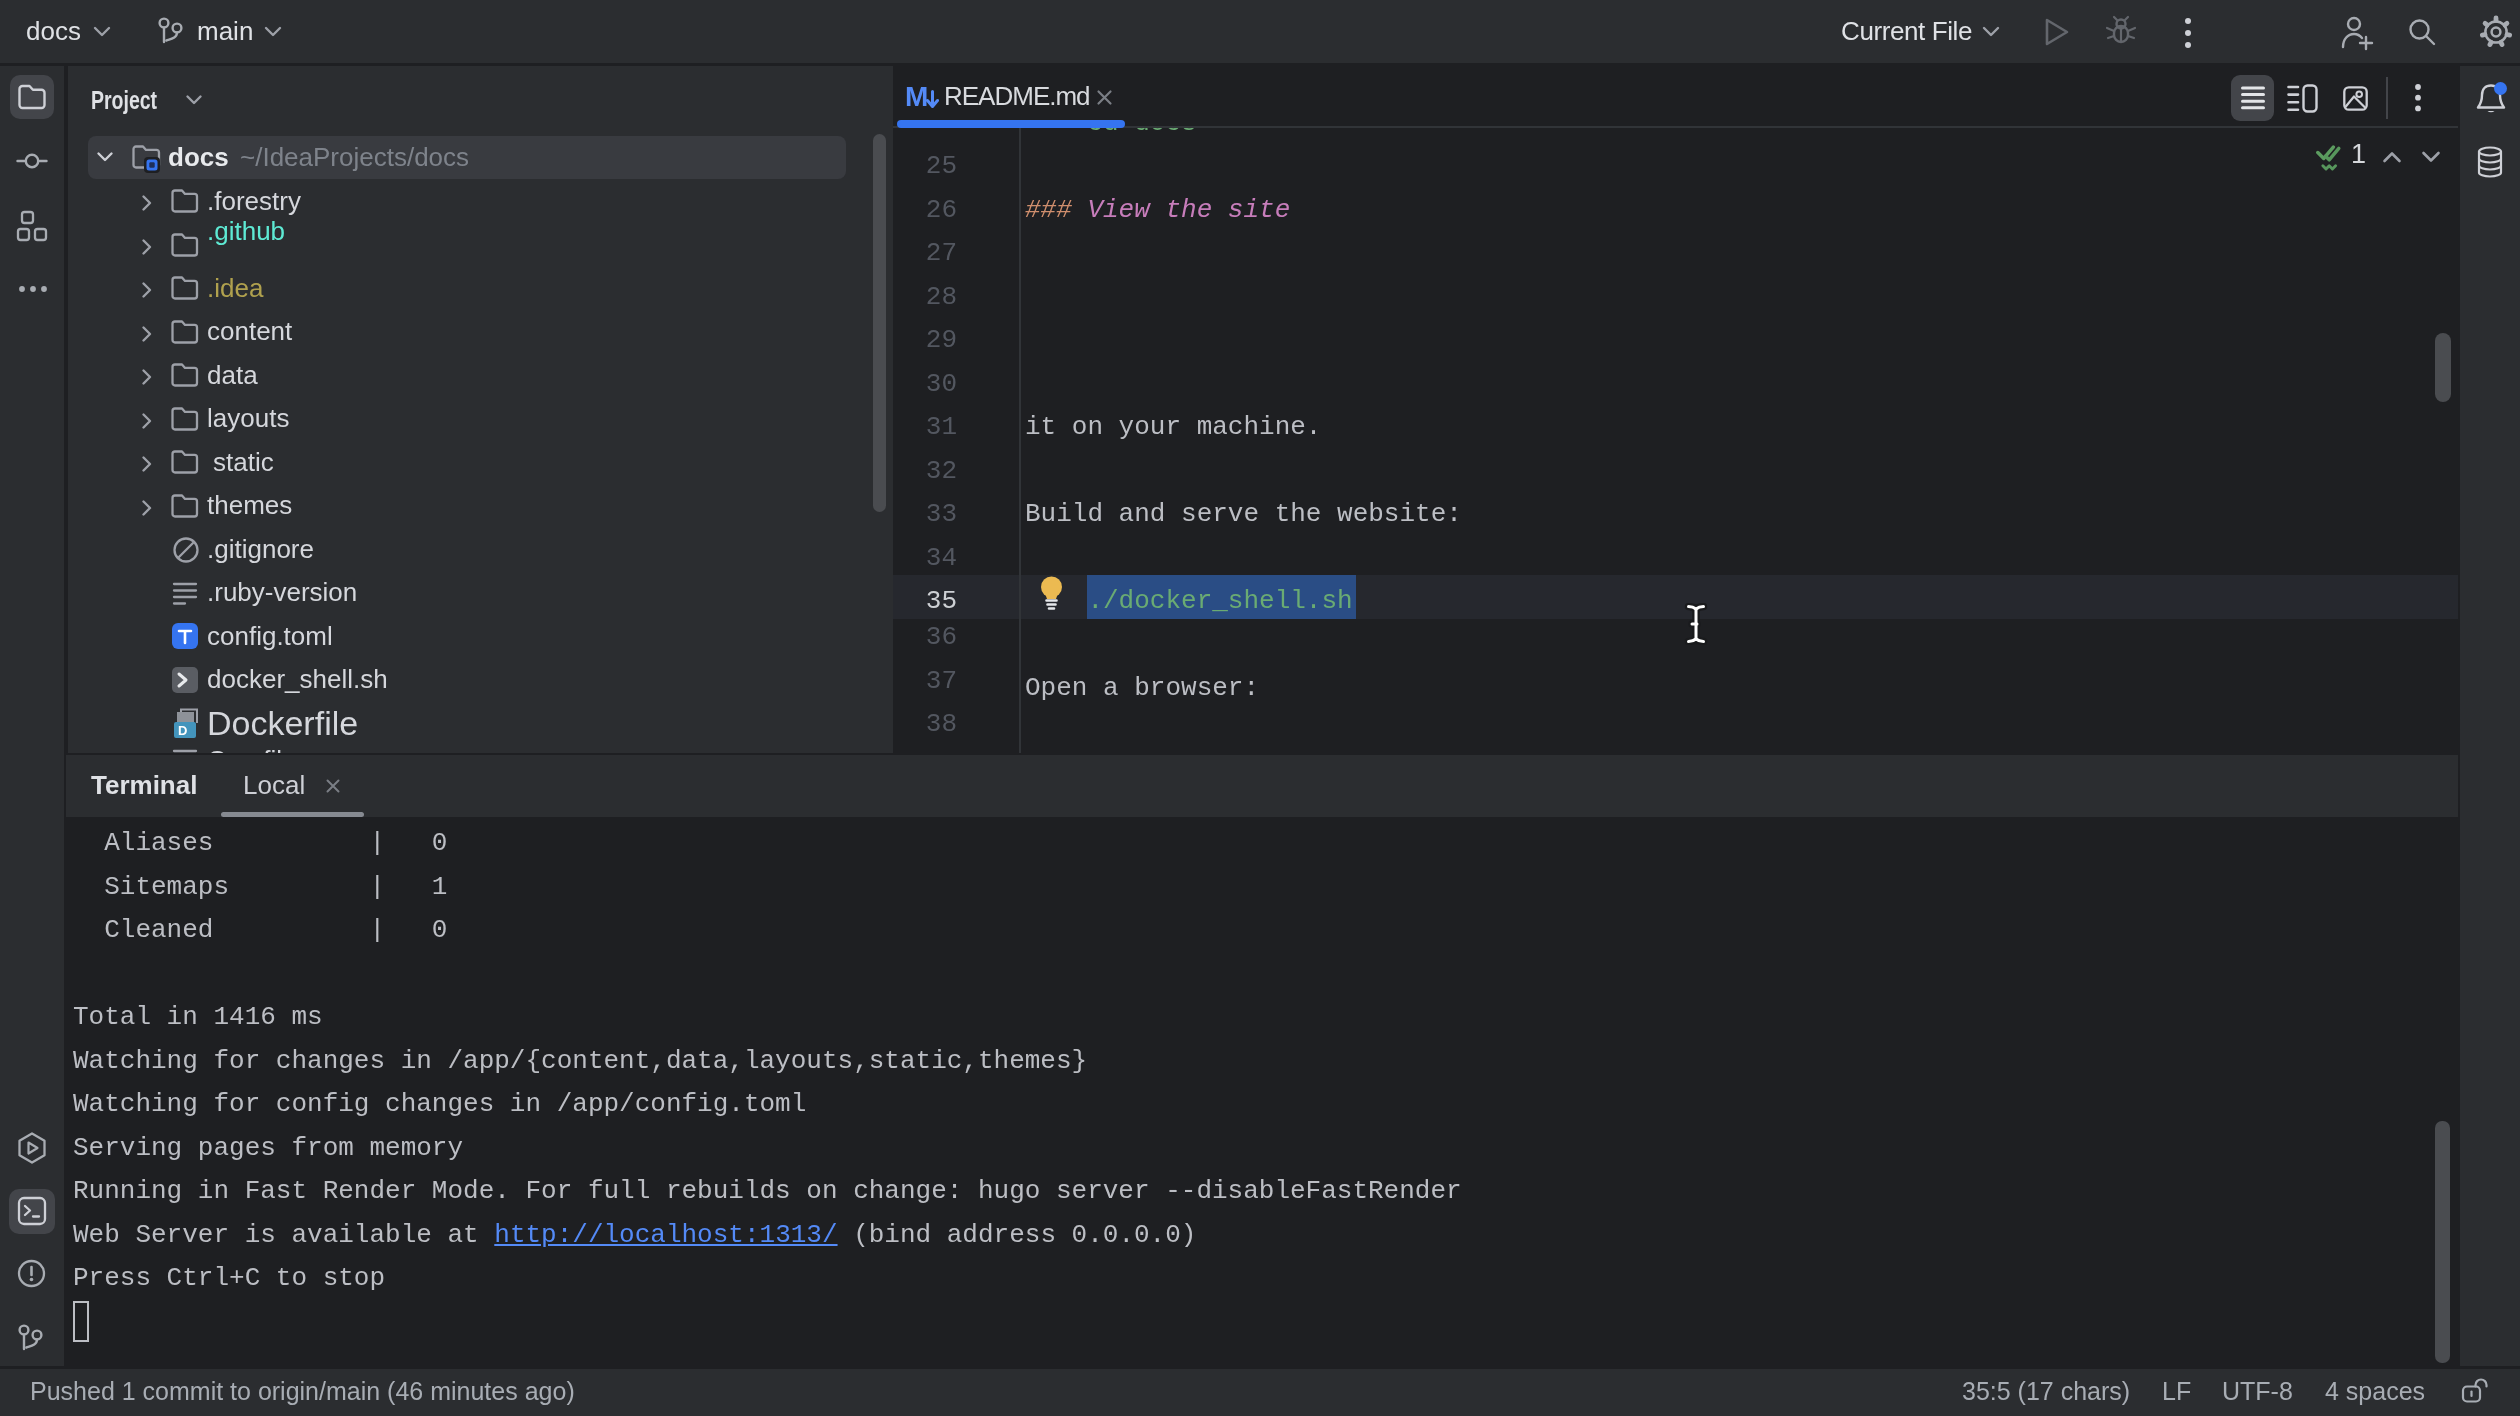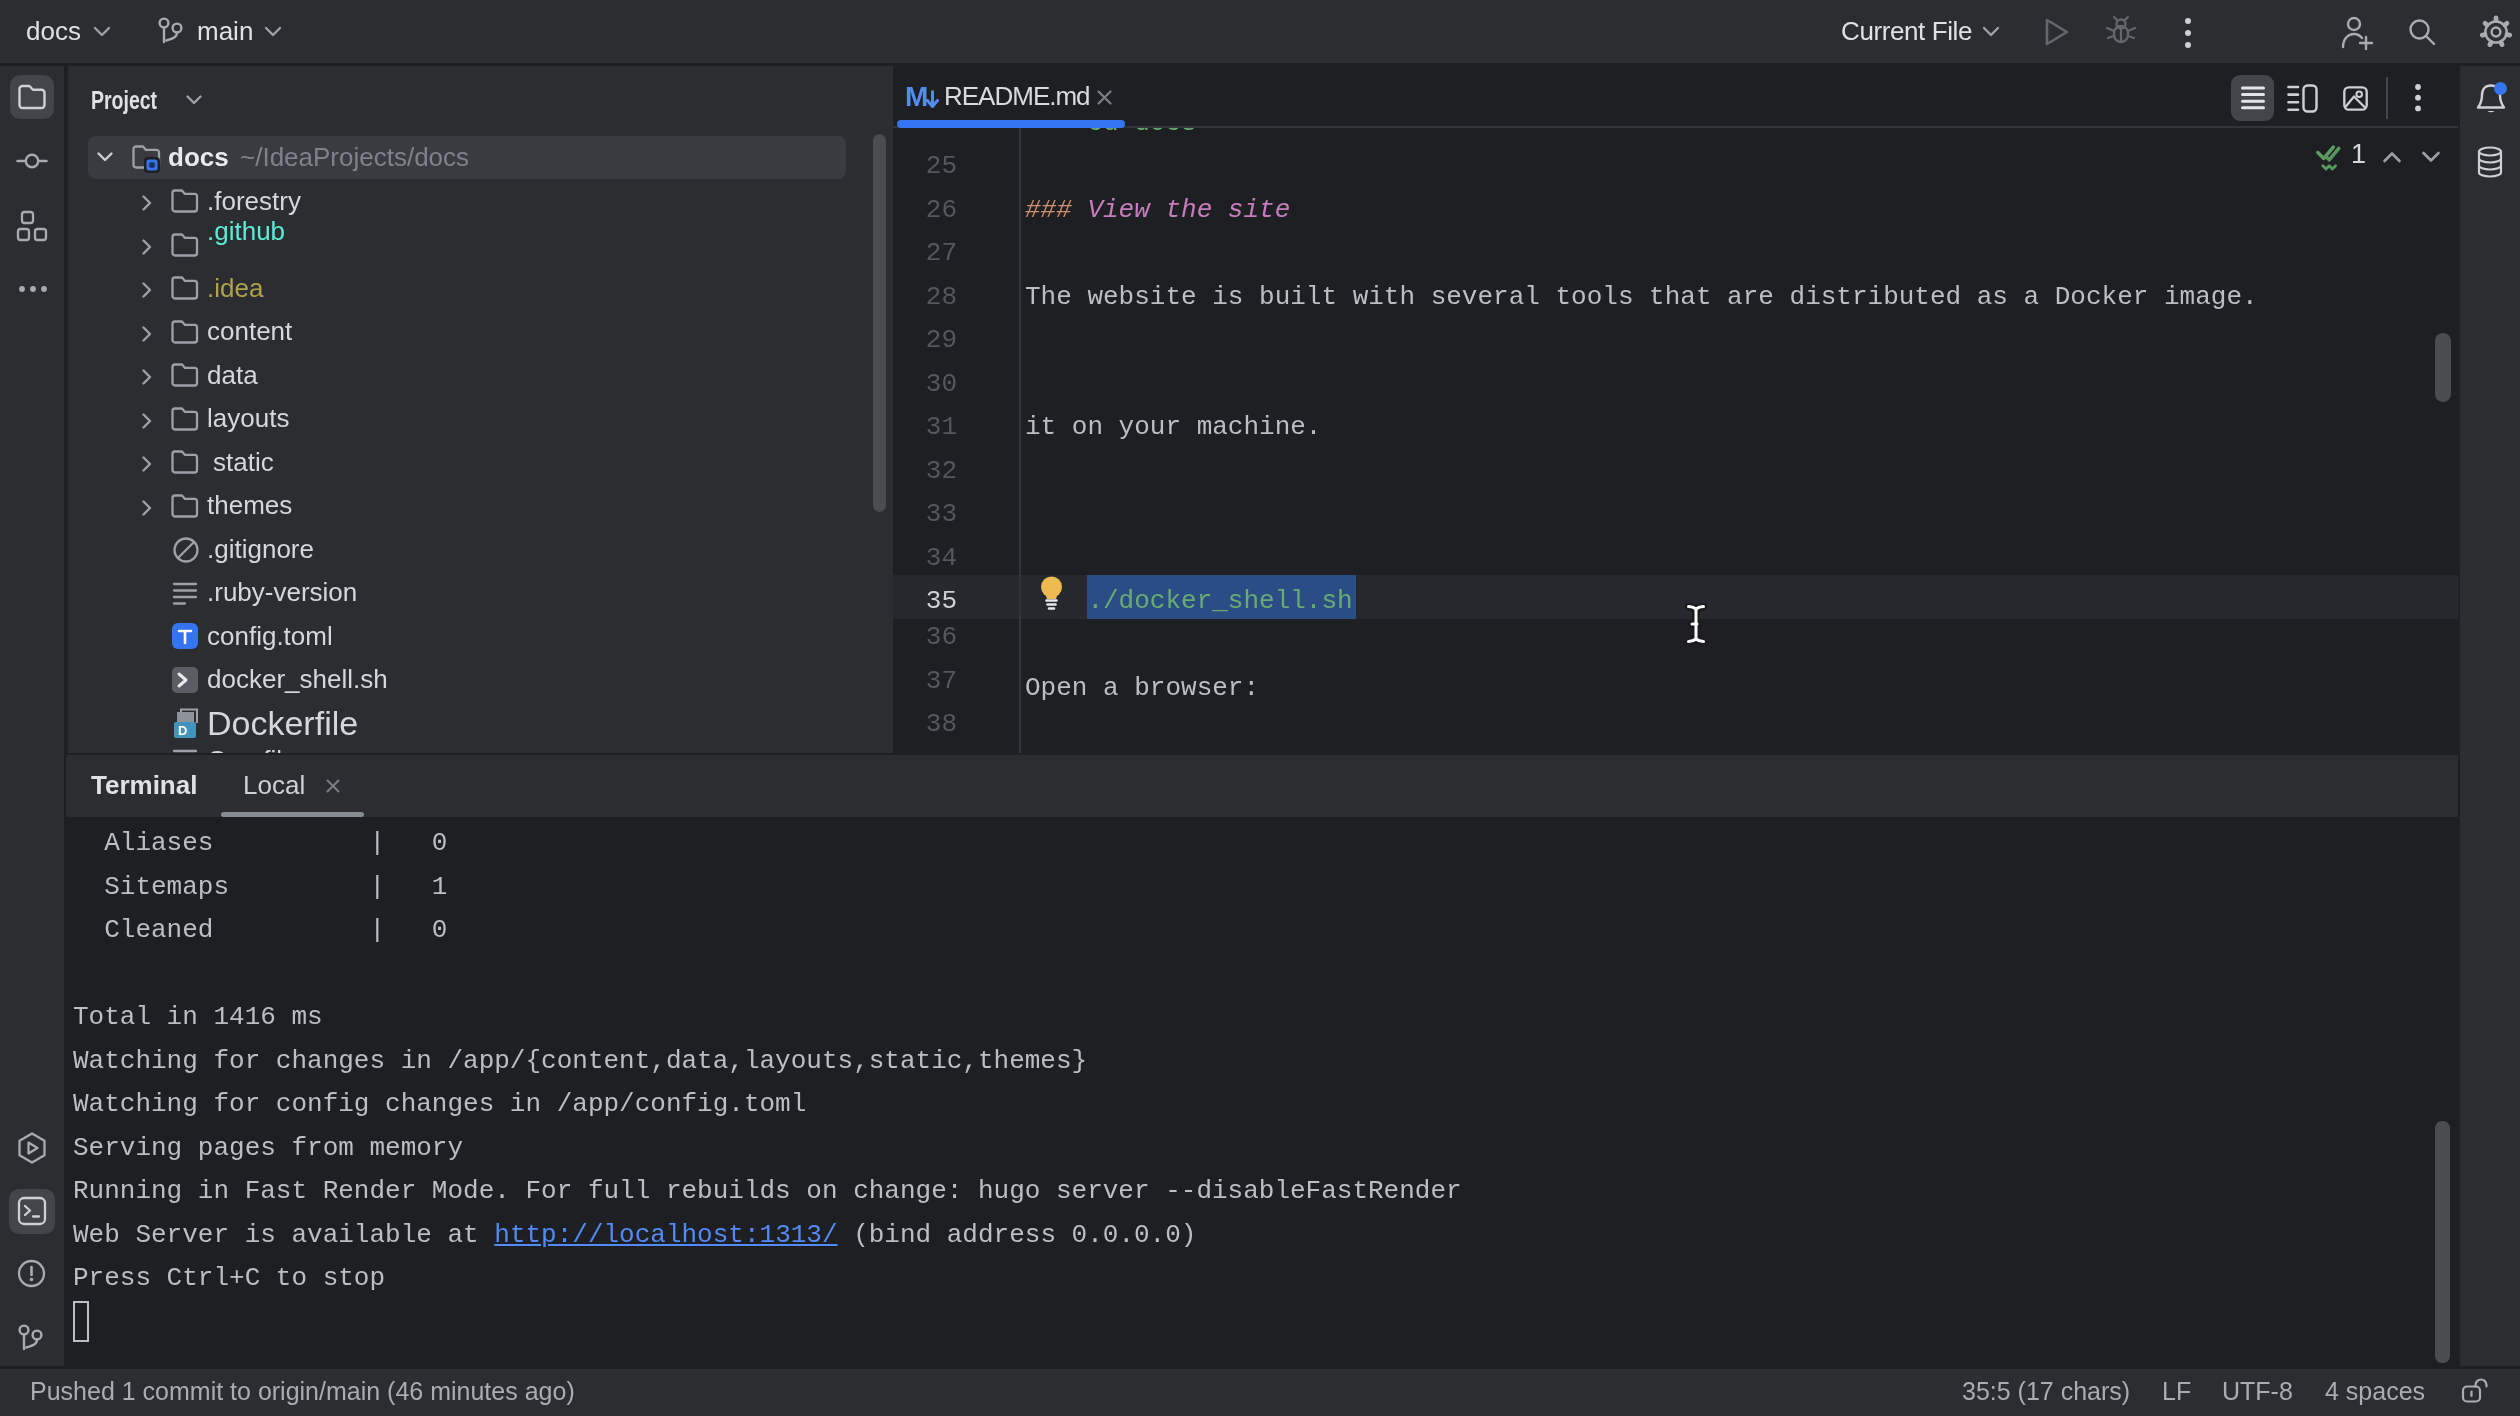--- a/index.html
+++ b/index.html
@@ -299,22 +299,22 @@
 34</div>
   <div class="abs mono" style="left:0;top:452px;width:64px;text-align:right;line-height:43.5px;color:#CDD0D4;">35</div>
   <div class="abs mono" style="left:0;top:488px;width:64px;text-align:right;line-height:43.5px;color:#535760;">36
 37
 38</div>
 
   <div class="abs" style="left:126px;top:0;width:2px;height:627px;background:#313438;"></div>
 
   <div class="abs mono" style="left:132px;top:-26.5px;line-height:43.5px;color:#6AAB73;">    cd docs</div>
   <div class="abs mono" style="left:132px;top:60.5px;line-height:43.5px;font-style:italic;"><span style="color:#CF8E6D;">###</span><span style="color:#C77DBB;"> View the site</span></div>
-  <div class="abs mono" style="left:132px;top:147.5px;line-height:43.5px;color:#BCBEC4;">The website is built with several tools that are distributed as a Docker image.</div>
   <div class="abs mono" style="left:132px;top:278px;line-height:43.5px;color:#BCBEC4;">it on your machine.</div>
+  <div class="abs mono" style="left:132px;top:365px;line-height:43.5px;color:#BCBEC4;">Build and serve the website:</div>
   <div class="abs mono" style="left:132px;top:452px;line-height:43.5px;color:#6AAB73;">    ./docker_shell.sh</div>
   <div class="abs mono" style="left:132px;top:539px;line-height:43.5px;color:#BCBEC4;">Open a browser:</div>
 
   <svg class="abs" style="left:146px;top:447px;" width="25" height="37" viewBox="0 0 25 37">
       <circle cx="12.5" cy="12" r="10.5" fill="#ECBA51"></circle>
       <path d="M6 18 H19 L17 24 H8 Z" fill="#ECBA51"></path>
       <path d="M7.5 25.5 H17.5 M8.5 29.5 H16.5 M10 33.5 H15" stroke="#E6E8EB" stroke-width="2.6" stroke-linecap="round"></path>
     </svg>
 
   <svg class="abs" style="left:1423px;top:15px;" width="31" height="30" viewBox="0 0 34 30">

